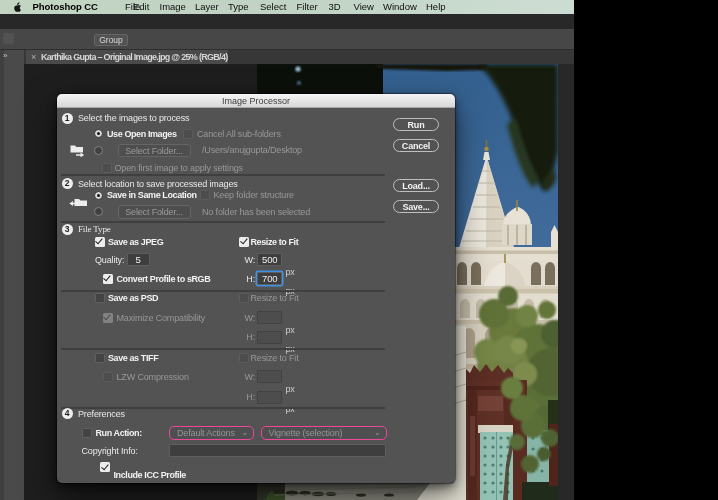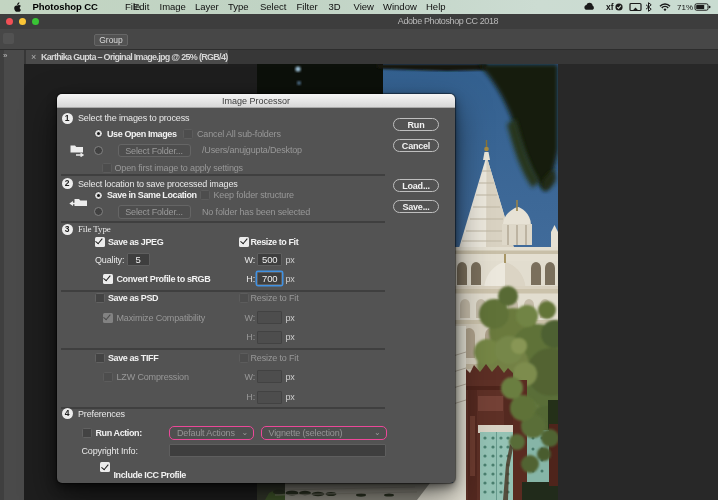--- a/index.html
+++ b/index.html
@@ -1,17 +1,17 @@
 <!DOCTYPE html>
 <html><head>
 <meta charset="utf-8">
 <style>
   html,body{margin:0;padding:0;background:#000;}
   *{box-sizing:border-box;}
-  #screen{position:relative;width:718px;height:500px;overflow:hidden;
+  #screen{position:relative;width:574px;height:500px;overflow:hidden;
     font-family:"Liberation Sans",sans-serif;background:#282828;}
   .abs{position:absolute;}
 
   
   #menubar{position:absolute;left:0;top:0;width:718px;height:14px;
     background:linear-gradient(90deg,#c3d5c2,#c0d3c4 40%,#ccdcd2 75%,#c9dcd1);
     color:#0e0e0e;font-size:9.5px;}
   #menubar .mi{position:absolute;top:1px;line-height:12px;white-space:nowrap;}
 
   
@@ -77,21 +77,21 @@
     border-radius:3px;color:#9a9a9a;font-size:9px;text-align:center;line-height:12px;letter-spacing:-0.15px;}
   .inp{position:absolute;background:#3e3e3e;border:1px solid #5e5e5e;border-radius:1px;
     color:#efefef;font-size:9.5px;line-height:11.5px;}
   .inp.dis{background:#4d4d4d;border:1px solid #424242;}
   .rbtn{position:absolute;left:336px;width:46px;height:13px;border:1px solid #bfbfbf;
     border-radius:6.5px;color:#f2f2f2;font-size:9px;font-weight:bold;text-align:center;line-height:12px;letter-spacing:-0.2px;}
   .drop{position:absolute;height:14px;background:#4f4f4f;border:1px solid #ec4899;border-radius:5px;
     color:#959595;font-size:9px;line-height:12.5px;letter-spacing:-0.15px;}
   .drop .ch{position:absolute;right:5px;top:0;font-size:8px;color:#9a9a9a;}
   .wl{position:absolute;width:14px;text-align:right;}
-  .pxl{position:absolute;color:#cfcfcf;}
+  .pxl{position:absolute;color:#cfcfcf;margin-top:12px;}
 </style>
 </head>
 <body>
 <div id="screen">
 
   <div id="menubar">
     <svg class="abs" style="left:14px;top:1.5px;" width="8" height="10" viewBox="0 0 8 10">
       <path d="M5.4,0.3 C5.5,1 5.2,1.7 4.8,2.2 C4.4,2.7 3.7,3.1 3.1,3 C3,2.4 3.3,1.7 3.7,1.2 C4.1,0.7 4.9,0.3 5.4,0.3 Z" fill="#141414"></path>
       <path d="M4.1,3.4 C4.8,3.4 5.3,3 6,3 C6.9,3 7.5,3.4 7.9,4 C7.2,4.5 6.8,5 6.8,5.9 C6.8,6.9 7.4,7.5 8,7.8 C7.7,8.6 7.1,9.5 6.4,9.8 C5.8,10 5.4,9.7 4.8,9.7 C4.2,9.7 3.8,10 3.2,9.8 C2.1,9.2 1.2,7.6 1.2,6 C1.2,4.3 2.3,3.4 3.4,3.4 C4,3.4 4.1,3.4 4.1,3.4 Z" fill="#141414" transform="translate(-1,0)"></path>
     </svg>
@@ -119,26 +119,20 @@
       <path d="M76,6.5 a6.5,6.5 0 0 1 10,0" stroke="#1a1a1a" stroke-width="1.4" fill="none" transform="translate(0,-2.2)"></path>
       <path d="M77.8,8.2 a4,4 0 0 1 6.4,0" stroke="#1a1a1a" stroke-width="1.4" fill="none" transform="translate(0,-2.2)"></path>
       <circle cx="81" cy="7.6" r="1.2" fill="#1a1a1a"></circle>
       <text x="93" y="8" font-size="8" fill="#111" font-family="Liberation Sans">71%</text>
       <rect x="111" y="1.8" width="13" height="6.4" rx="1.5" fill="none" stroke="#1a1a1a" stroke-width="1"></rect>
       <rect x="112.2" y="3" width="8" height="4" rx="0.6" fill="#1a1a1a"></rect>
       <rect x="124.8" y="3.7" width="1.6" height="2.6" rx="0.8" fill="#1a1a1a"></rect>
     </svg>
   </div>
 
-  <div id="pstitle">
-    <div class="tl" style="left:6px;background:#f25056;"></div>
-    <div class="tl" style="left:19px;background:#fac536;"></div>
-    <div class="tl" style="left:32px;background:#39c435;"></div>
-    <div class="txt">Adobe Photoshop CC 2018</div>
-  </div>
 
   <div id="optbar">
     <div style="position:absolute;left:3px;top:4px;width:11px;height:11px;background:#525252;border-radius:2px;"></div>
     <div id="groupbtn">Group ⌄</div>
   </div>
 
   <div id="toolstrip">
       <div class="edge"></div>
       <span class="chev">»</span>
     </div>

